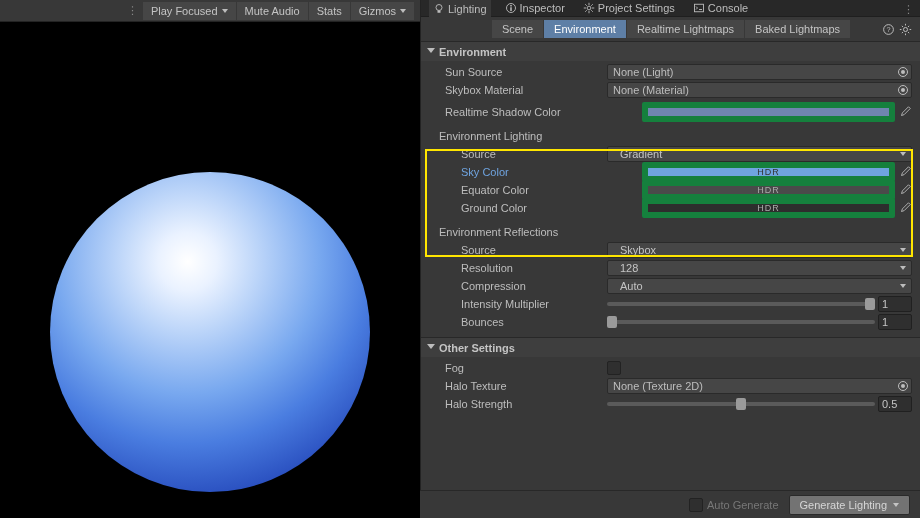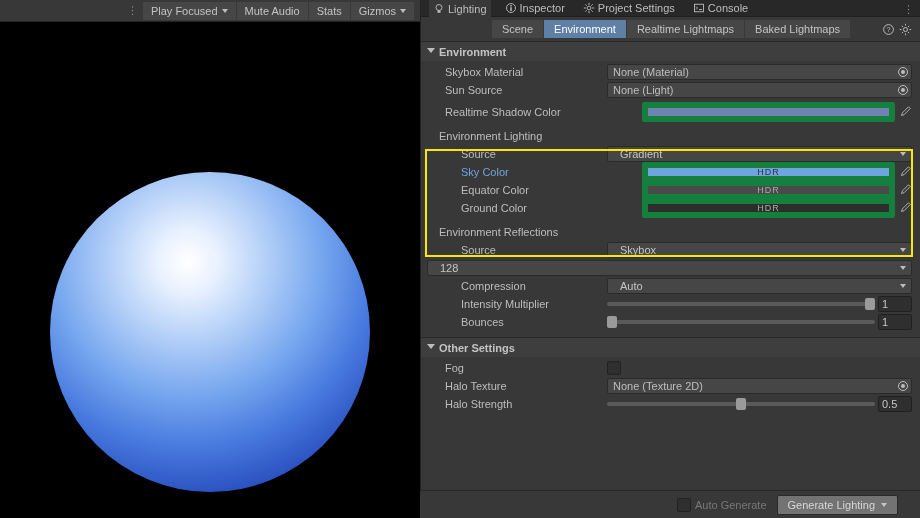--- a/index.html
+++ b/index.html
@@ -42,21 +42,21 @@
 .eyedropper { width: 14px; height: 14px; cursor: pointer; }
 .eyedropper svg { width: 14px; height: 14px; }
 .hdr-label { position: absolute; left: 50%; top: 50%; transform: translate(-50%, -50%); font-size: 9px; color: #333; letter-spacing: 1px; }
 .hdr-label.light { color: #aaa; }
 .checkbox { width: 14px; height: 14px; background: #2f2f2f; border: 1px solid #222; border-radius: 2px; }
 .slider-wrap { flex: 1; display: flex; align-items: center; gap: 6px; }
 .slider-track { flex: 1; height: 4px; background: #5a5a5a; border-radius: 2px; position: relative; }
 .slider-thumb { position: absolute; top: -4px; width: 10px; height: 12px; background: #9a9a9a; border-radius: 2px; transform: translateX(-50%); }
 .slider-val { width: 34px; height: 16px; background: #2f2f2f; border: 1px solid #202020; border-radius: 2px; color: #c4c4c4; font-size: 11px; text-align: left; padding: 0 3px; }
 .highlight-box { position: absolute; border: 2px solid #ffe600; pointer-events: none; }
-.footer { position: absolute; bottom: 0; left: 420px; right: 0; height: 28px; background: #383838; border-top: 1px solid #282828; display: flex; align-items: center; justify-content: flex-end; gap: 10px; padding: 0 22px; }
+.footer { position: absolute; bottom: 0; left: 420px; right: 0; height: 28px; background: #383838; border-top: 1px solid #282828; display: flex; align-items: center; justify-content: flex-end; gap: 10px; padding: 0 10px; }
 .footer .check-label { display: flex; align-items: center; gap: 4px; font-size: 11px; color: #777; }
 .footer .gen-btn { background: #737373; color: #d6d6d6; border: 1px solid #2a2a2a; padding: 3px 10px; font-size: 11px; cursor: pointer; display: flex; align-items: center; gap: 6px; border-radius: 2px; }
 .footer .gen-btn::after { content: ""; border-left: 3px solid transparent; border-right: 3px solid transparent; border-top: 4px solid #c4c4c4; }
 .sel-label { color: #6fa4e0 !important; }
 .dots-btn { position: absolute; top: 3px; right: 6px; color: #888; cursor: pointer; }
 </style>
 </head>
 <body>
 
 <div class="root">
@@ -122,37 +122,37 @@
             <circle cx="8" cy="8" r="2.5" fill="none" stroke="#bdbdbd" stroke-width="1.2"></circle>
             <path d="M8 1v2M8 13v2M1 8h2M13 8h2M3.5 3.5l1.5 1.5M11 11l1.5 1.5M12.5 3.5L11 5M5 11l-1.5 1.5" stroke="#bdbdbd" stroke-width="1.2"></path>
           </svg>
       </div>
     </div>
 
     <div class="inspector" style="position:relative;">
       <div class="section-header">Environment</div>
       <div class="section-body">
         <div class="row">
+          <div class="label">Sun Source</div>
+          <div class="field">
+            <div class="object-field">
+                <span>None (Light)</span>
+                <span class="target"></span>
+              </div>
+          </div>
+        </div>
+        <div class="row">
           <div class="label">Skybox Material</div>
           <div class="field">
             <div class="object-field">
                 <span>None (Material)</span>
                 <span class="target"></span>
               </div>
           </div>
         </div>
-        <div class="row">
-          <div class="label">Sun Source</div>
-          <div class="field">
-            <div class="object-field">
-                <span>None (Light)</span>
-                <span class="target"></span>
-              </div>
-          </div>
-        </div>
         <div style="height:4px"></div>
         <div class="row">
           <div class="label">Realtime Shadow Color</div>
           <div class="field">
             <div class="color-swatch" style="background:#6f85b0"></div>
             <span class="eyedropper"><svg viewBox="0 0 16 16">
                   <path d="M12 2l2 2-7 7-3 1 1-3 7-7z" fill="none" stroke="#bdbdbd" stroke-width="1"></path>
                 </svg></span>
           </div>
         </div>
@@ -201,20 +201,21 @@
 
         <div style="height:6px"></div>
         <div class="group-label">Environment Reflections</div>
         <div class="row">
           <div class="label l2">Source</div>
           <div class="field">
               <div class="dropdown">Skybox</div>
             </div>
         </div>
         <div class="row">
+          <div class="label l2">Resolution</div>
           <div class="field">
               <div class="dropdown">128</div>
             </div>
         </div>
         <div class="row">
           <div class="label l2">Compression</div>
           <div class="field">
               <div class="dropdown">Auto</div>
             </div>
         </div>

